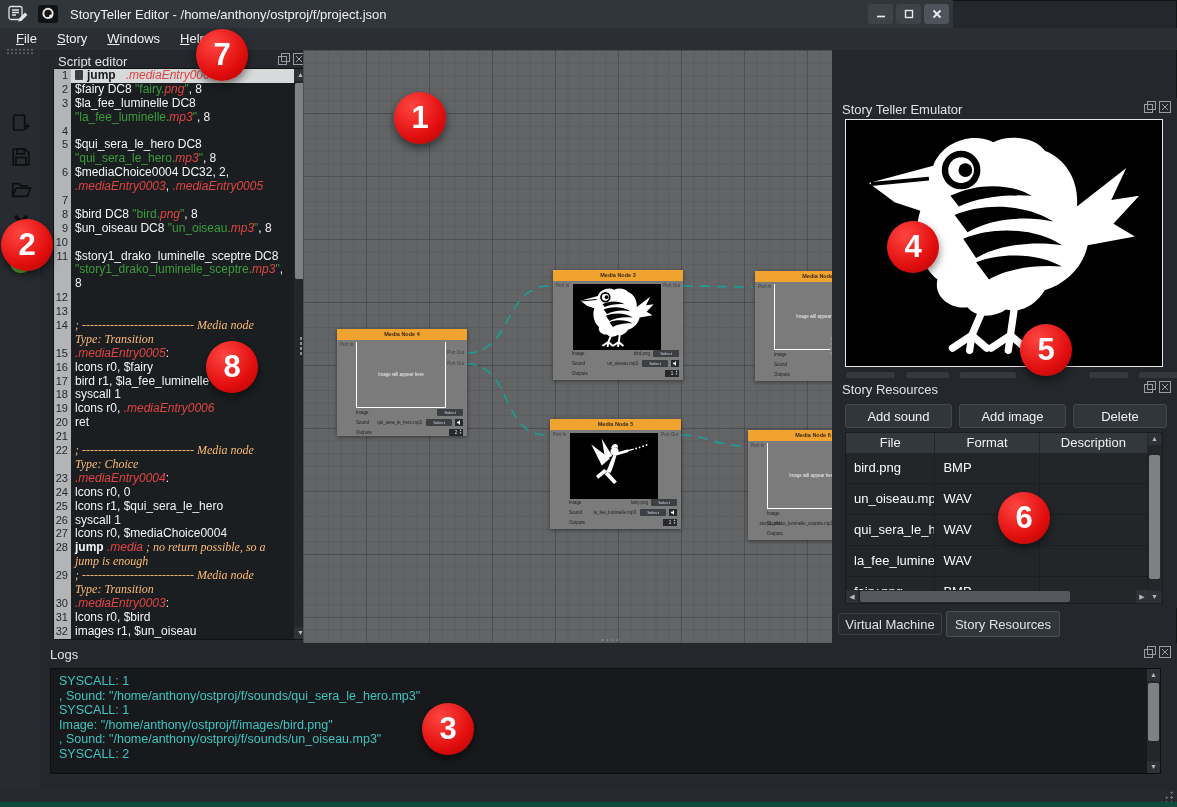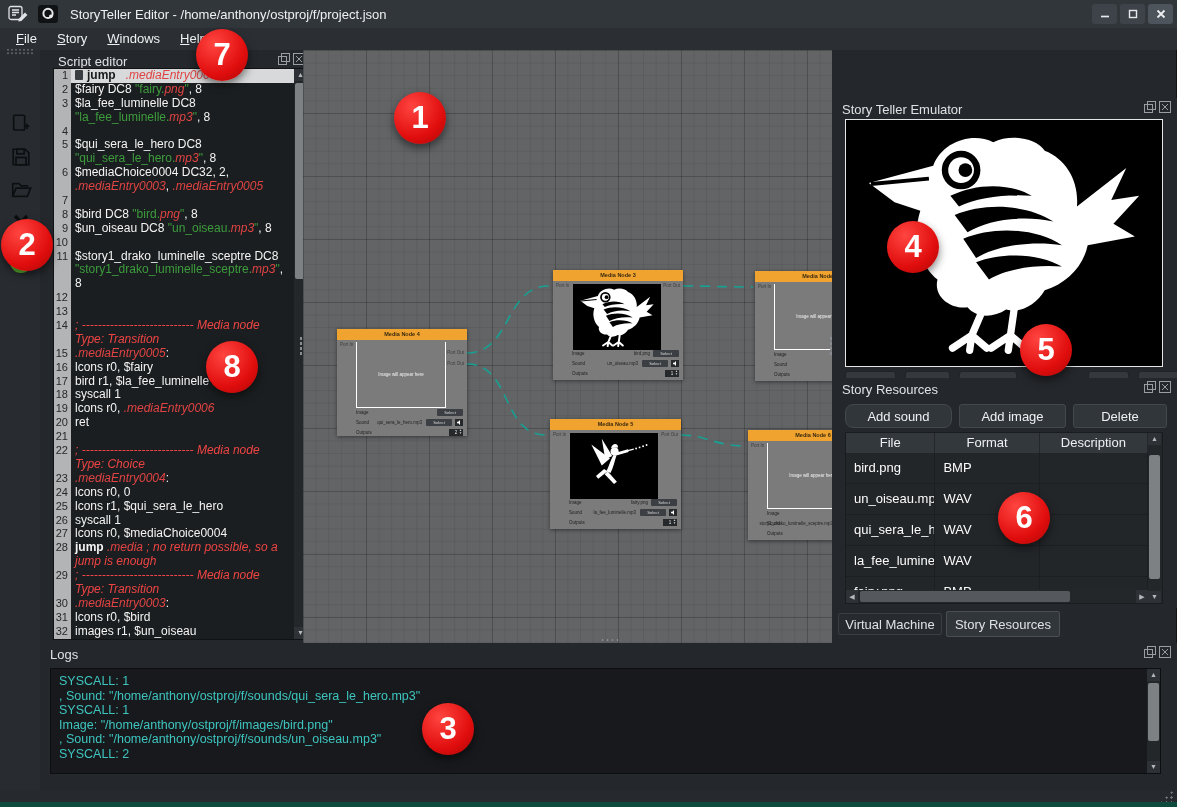--- a/index.html
+++ b/index.html
@@ -1,19 +1,19 @@
 <!DOCTYPE html>
 <html><head>
 <meta charset="utf-8">
 <style>
   html,body{margin:0;padding:0;background:#17191b;}
   #app{position:relative;width:1177px;height:807px;background:#24272b;overflow:hidden;
        font-family:"Liberation Sans",sans-serif;color:#eff0f1;box-shadow:inset 0 0 0 1px #121416;}
   
-  #titlebar{position:absolute;left:0;top:0;width:1177px;height:28px;background:#31363b;display:flex;align-items:center;}
+  #titlebar{position:absolute;left:0;top:0;width:953px;height:28px;background:#31363b;display:flex;align-items:center;}
   .app-ic{margin-left:8px;display:flex;align-items:center;}
   #window-title{margin-left:12px;font-size:13px;color:#eff0f1;}
   #win-buttons{position:absolute;right:4px;top:4px;display:flex;gap:3px;}
   .winbtn{width:25px;height:20px;background:#3e434a;border-radius:3px;display:flex;align-items:center;justify-content:center;}
   .winbtn.close{background:#4e545b;}
   
   #menubar{position:absolute;left:0;top:28px;width:1177px;height:22px;background:#2b2f34;display:flex;align-items:center;padding-left:6px;box-sizing:border-box;}
   .menu-item{padding:0 10px;font-size:13px;height:22px;line-height:22px;color:#eff0f1;}
   .menu-item u{text-decoration:underline;}
   
@@ -33,21 +33,21 @@
   #script-lines{position:absolute;left:0;top:0;right:13px;bottom:0;overflow:hidden;}
   .sl{display:flex;height:13.9px;line-height:13.9px;font-size:12px;white-space:pre;}
   .sl-n{flex:0 0 17px;background:#b2b4b6;color:#26292c;font-size:11px;text-align:right;padding-right:3px;box-sizing:border-box;}
   .sl-t{padding-left:4px;color:#f4f4f4;}
   .sl.hl .sl-t{background:#d8d9da;flex:1;color:#17191b;}
   .sl.hl .tok-p,.sl.hl .tok-k{color:#17191b;}
   .tok-k{font-weight:bold;}
   .tok-l{color:#e04343;font-style:italic;}
   .tok-s{color:#3c9c3c;}
   .tok-e{color:#e04343;font-style:italic;}
-  .tok-c{color:#ef4444;font-style:italic;}
+  .tok-c{color:#fdba74;font-style:italic;font-family:Liberation Serif, serif;}
   .cl-marker{display:inline-block;width:8px;height:10px;background:#3a3e42;border-radius:1px;margin-right:4px;vertical-align:-1px;}
   
   .vscroll{position:absolute;top:0;right:0;width:13px;bottom:0;background:#24272a;}
   .vs-arrow{position:absolute;left:0;width:13px;height:12px;background:#2e3236;color:#b6b9bc;font-size:7px;line-height:12px;text-align:center;}
   .vs-thumb{position:absolute;left:1px;width:11px;background:#7d8184;border-radius:2px;}
   
   #canvas{position:absolute;left:303px;top:50px;width:529px;height:593px;overflow:hidden;background-color:#626466;
     background-image:
       linear-gradient(rgba(0,0,0,.16) 1px,transparent 1px),
       linear-gradient(90deg,rgba(0,0,0,.16) 1px,transparent 1px),
@@ -510,21 +510,21 @@
           </span>
           <span>
             <svg width="12" height="12">
               <rect x="0.5" y="0.5" width="11" height="11" fill="none" stroke="#9a9ea2"></rect>
               <path d="M3,3 L9,9 M9,3 L3,9" stroke="#9a9ea2"></path>
             </svg>
           </span>
         </span>
     </div>
     <div id="res-buttons">
-        <div class="res-btn" style="width: 105px; border-radius: 8px;">Add sound</div>
+        <div class="res-btn" style="width: 105px;">Add sound</div>
         <div class="res-btn" style="width: 105px;">Add image</div>
         <div class="res-btn" style="width: 92px;">Delete</div>
       </div>
     <div id="res-table">
       <div class="th-row" id="res-headers">
           <div class="th-cell" style="width: 90px;">File</div>
           <div class="th-cell" style="width: 105px;">Format</div>
           <div class="th-cell" style="width: 109px;">Description</div>
         </div>
       <div id="res-rows">

